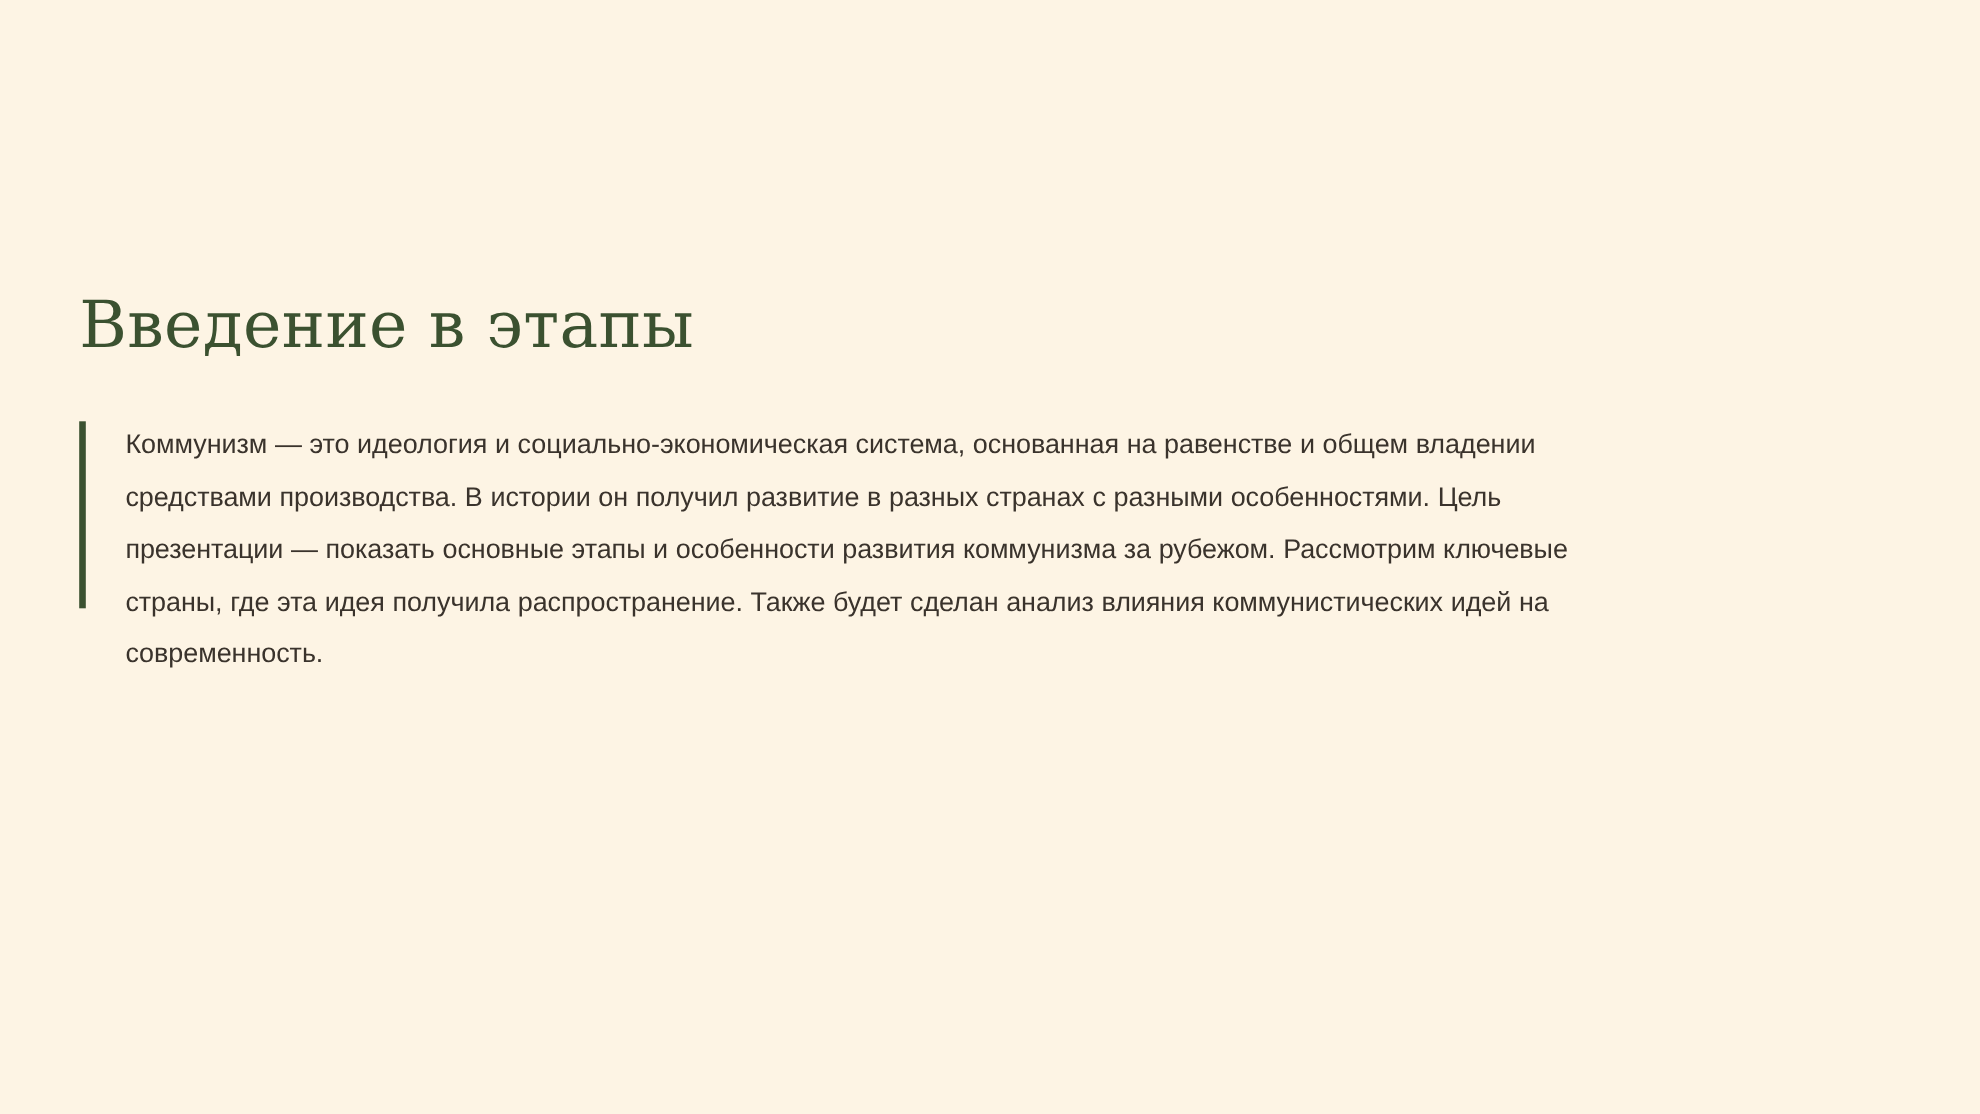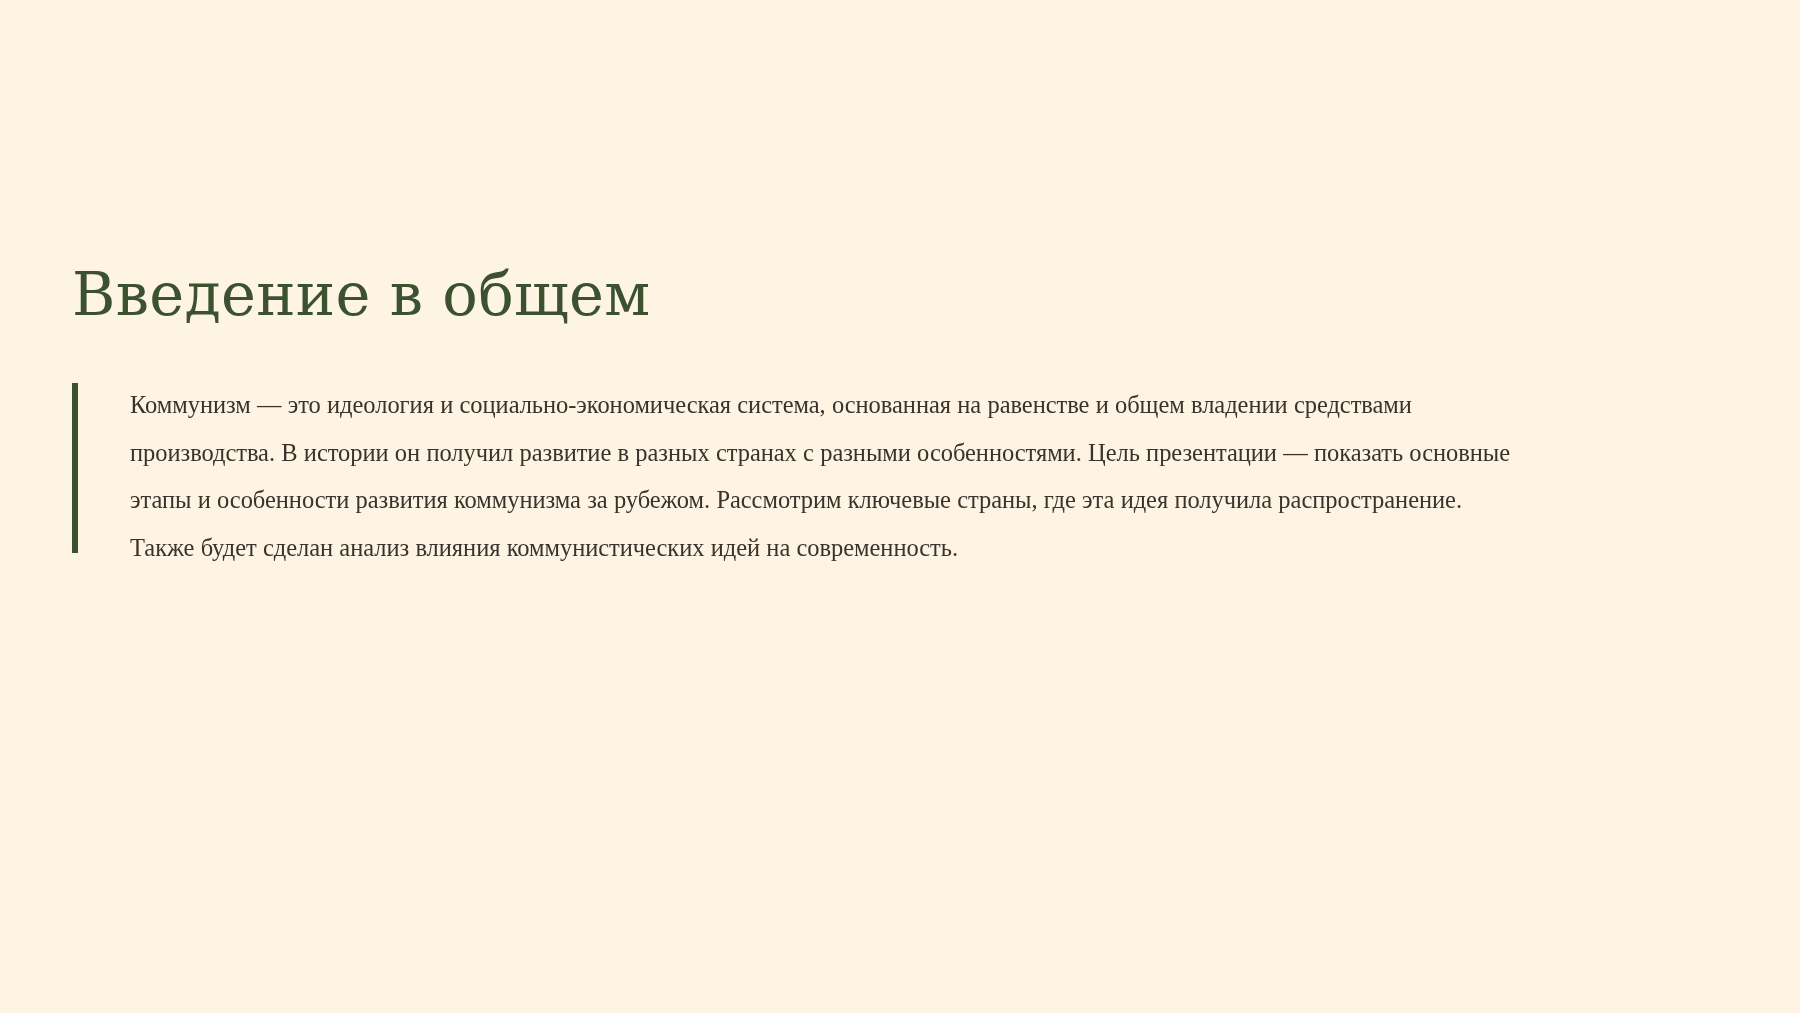--- a/index.html
+++ b/index.html
@@ -52,40 +52,40 @@
     position: absolute;
     left: 0;
     top: 2px;
     width: 6px;
     height: 170px;
     background: #3b5130;
     border-radius: 0px;
   }
 
   #body-text {
-    font-family: Liberation Serif, serif;
+    font-family: Liberation Sans, sans-serif;
     font-size: 24.5px;
     line-height: 47.5px;
     color: #3a332c;
-    margin: 16px;
+    margin: 0;
     padding: 0;
     max-width: 1395px;
     text-align: left;
     letter-spacing: -0.05px;
     word-spacing: 0.2px;
   }
 </style>
 </head>
 <body>
 
 <div id="slide">
 
   <div id="content">
 
-    <h1 id="slide-title">Введение в общем</h1>
+    <h1 id="slide-title">Введение в этапы</h1>
 
     <div id="body-block">
       <div id="accent-bar"></div>
       <p id="body-text">Коммунизм — это идеология и социально-экономическая система, основанная на равенстве и общем владении средствами производства. В истории он получил развитие в разных странах с разными особенностями. Цель презентации — показать основные этапы и особенности развития коммунизма за рубежом. Рассмотрим ключевые страны, где эта идея получила распространение. Также будет сделан анализ влияния коммунистических идей на современность.</p>
     </div>
 
   </div>
 
 </div>
 

